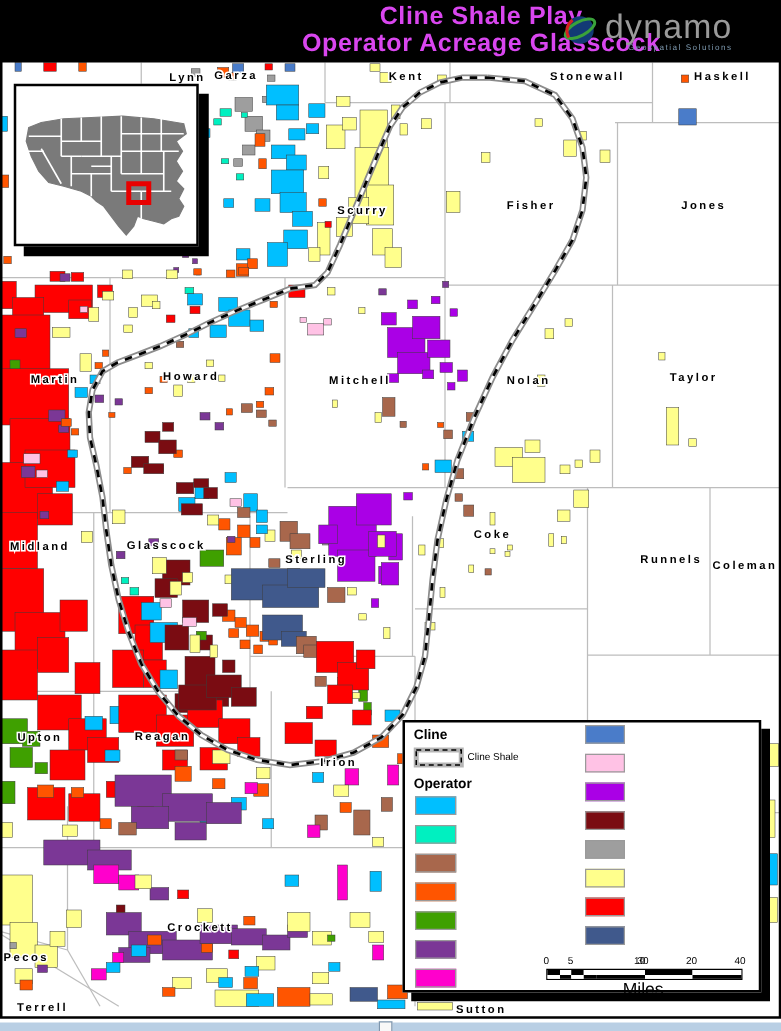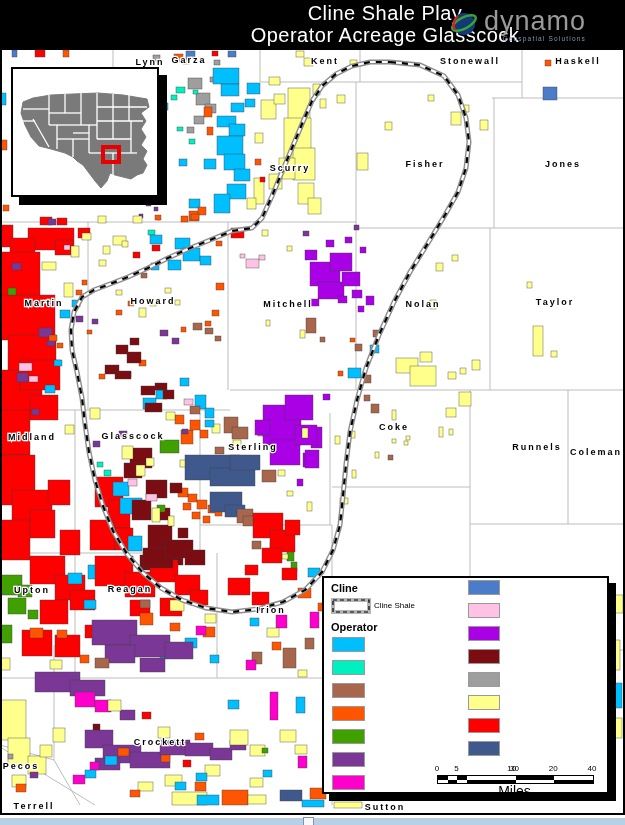--- a/index.html
+++ b/index.html
@@ -1,21 +1,21 @@
 <!DOCTYPE html>
 <html><head>
 <meta charset="utf-8">
 <style>
   html,body{margin:0;padding:0;background:#fff;}
   #stage{position:relative;width:625px;height:825px;background:#fff;overflow:hidden;
          font-family:"Liberation Sans", sans-serif;}
   
   #titlebar{position:absolute;left:0;top:0;width:625px;height:48px;background:#000;z-index:6;}
-  #title-block{position:absolute;left:150px;top:2px;width:470px;text-align:center;color:#ffffff;
-               font-weight:normal;font-size:20px;line-height:22px;letter-spacing:0.5px;}
+  #title-block{position:absolute;left:150px;top:2px;width:470px;text-align:center;color:#d946ef;
+               font-weight:bold;font-size:20px;line-height:22px;letter-spacing:0.5px;}
   #logo{position:absolute;left:449px;top:8px;display:flex;align-items:flex-start;}
   #logo-text-wrap{margin-left:5px;text-align:right;}
   #logo-name{color:#9a9a9a;font-size:27px;line-height:27px;letter-spacing:1px;font-weight:400;}
   #logo-tagline{color:#7e9ab0;font-size:6.5px;letter-spacing:1.2px;margin-top:0px;}
   
   #map-svg{position:absolute;left:0;top:0;width:625px;height:825px;z-index:1;background:#fff;}
   #map-frame{position:absolute;left:0;top:48px;width:621px;height:763px;border:2px solid #000;
              z-index:5;pointer-events:none;}
   text.cty{font-family:"Liberation Sans",sans-serif;font-size:9px;font-weight:bold;
            letter-spacing:2px;fill:#000;stroke:#fff;stroke-width:2.5px;paint-order:stroke;

